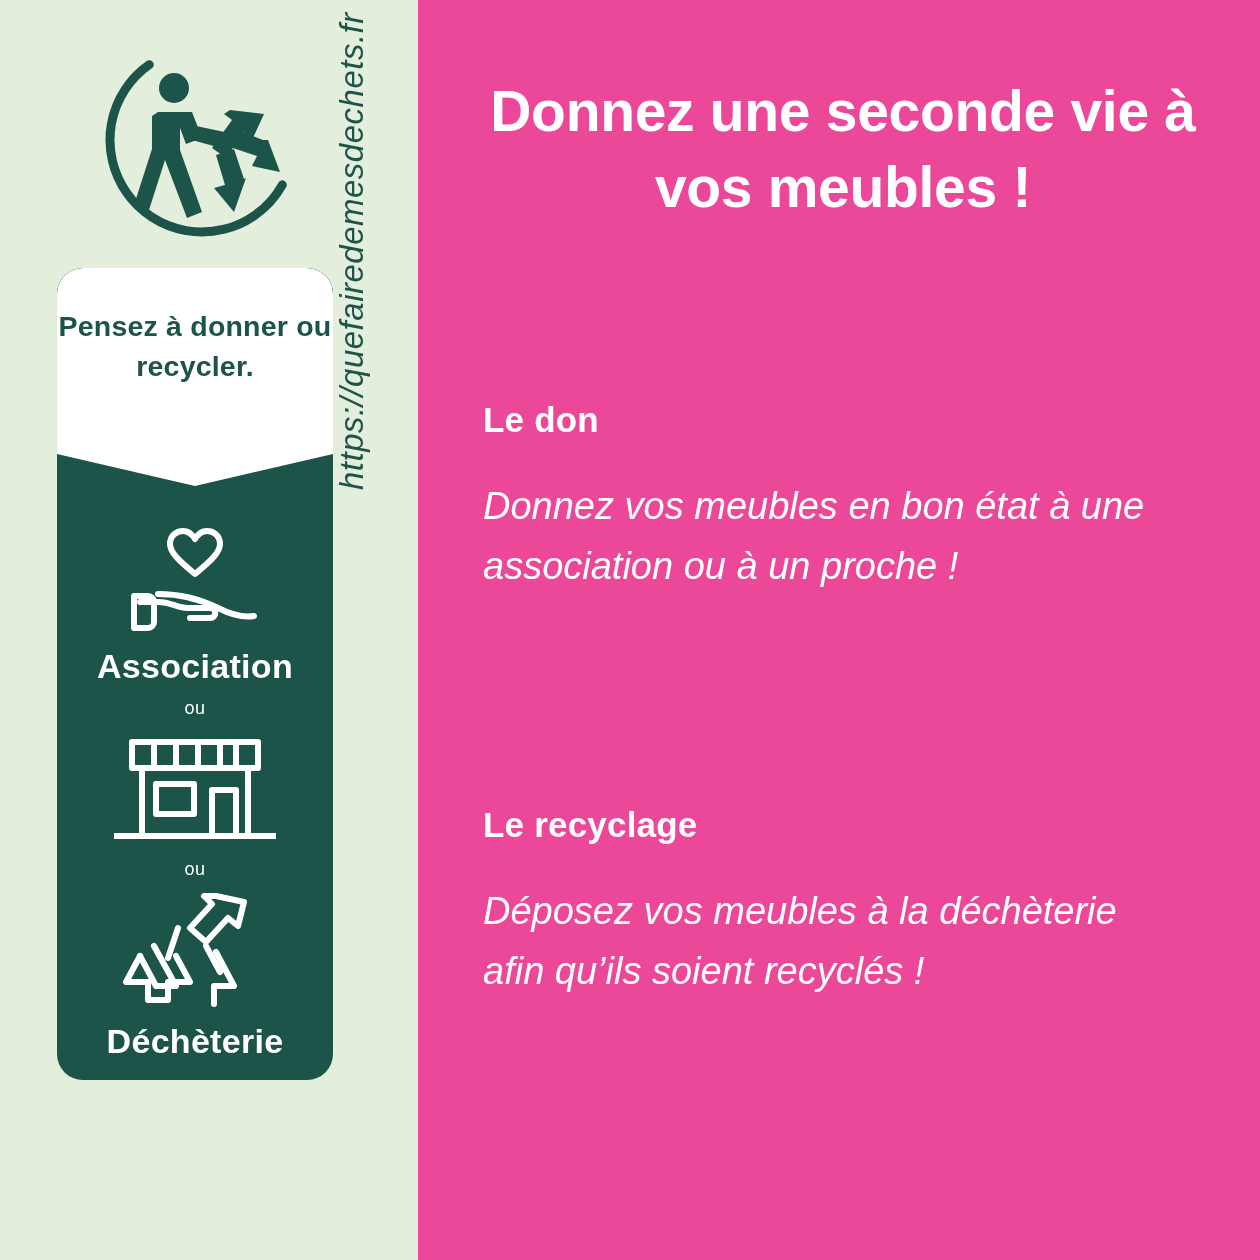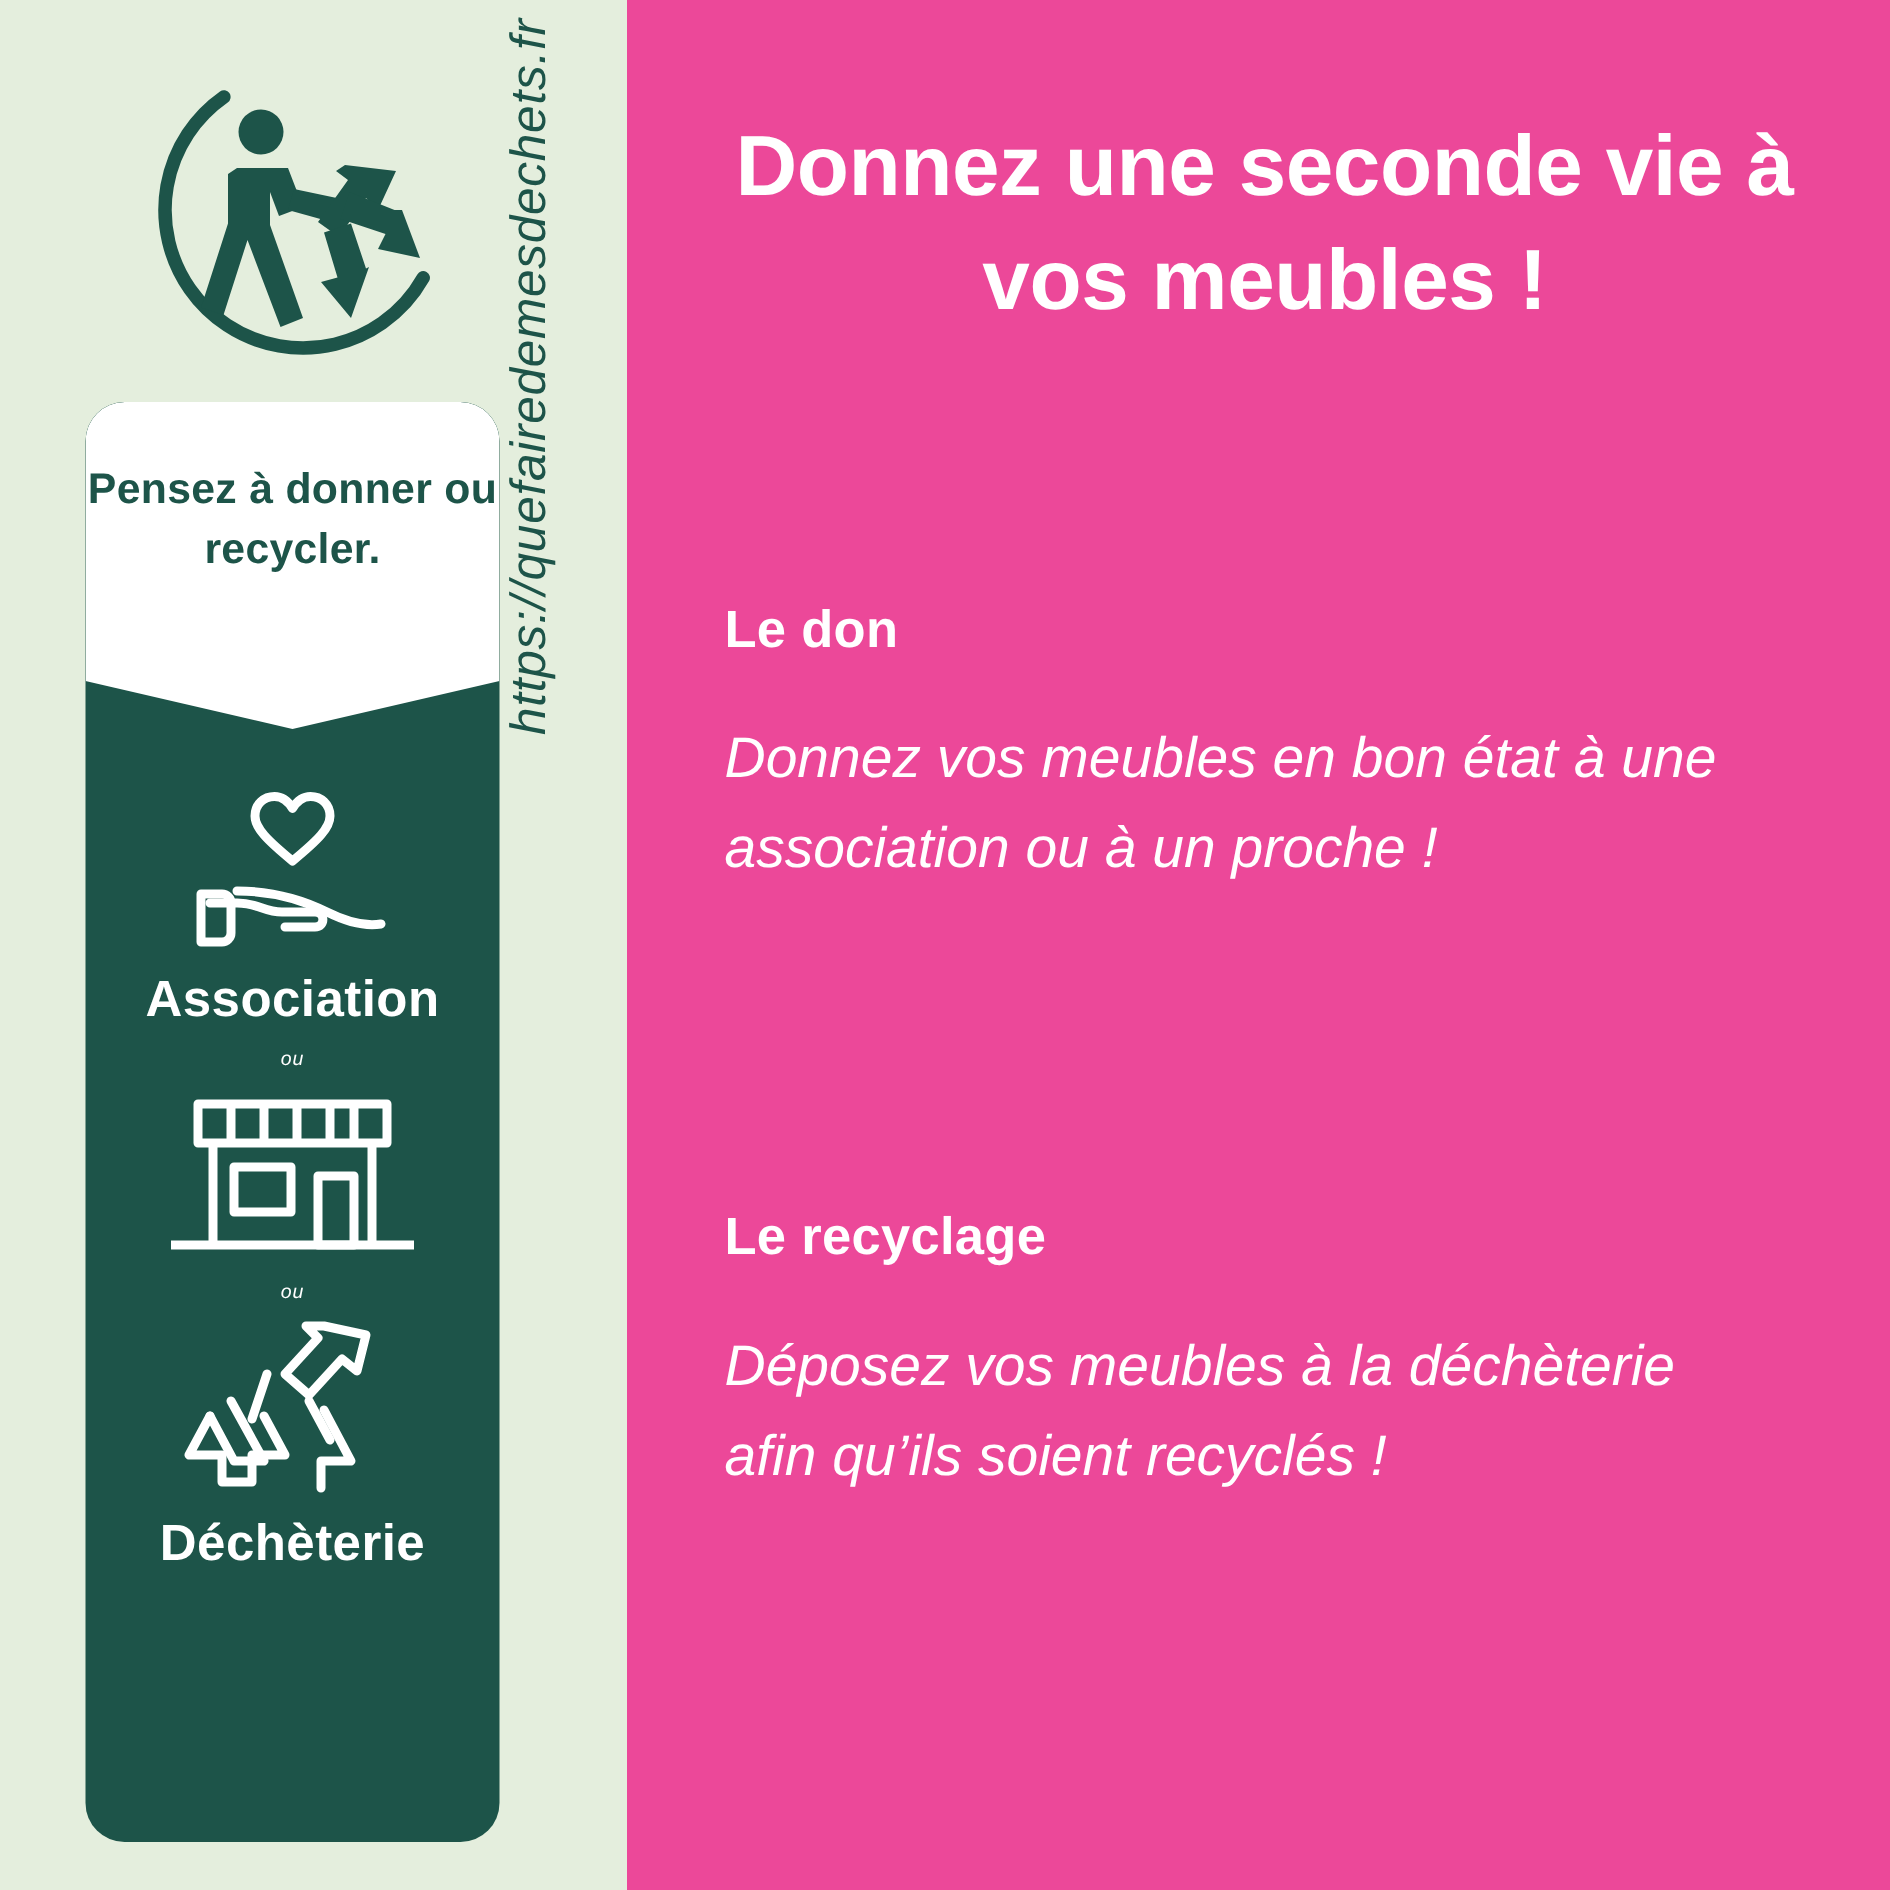--- a/index.html
+++ b/index.html
@@ -37,21 +37,21 @@
     width: 208px;
     height: 208px;
   }
 
   
   .green-card {
     position: absolute;
     left: 57px;
     top: 268px;
     width: 276px;
-    height: 960px;
+    height: 812px;
     background: #1d5449;
     border-radius: 26px;
     overflow: hidden;
   }
   
   .notch {
     position: absolute;
     left: 0;
     top: 0;
     width: 276px;
@@ -85,22 +85,21 @@
     align-items: flex-end;
     height: 110px;
   }
   .step-label {
     font-size: 34px;
     font-weight: bold;
     margin-top: 14px;
     letter-spacing: .3px;
   }
   .step-sep {
-    font-size: 13px;
-    font-style: italic;
+    font-size: 18px;
     margin: 12px 0 18px 0;
     letter-spacing: .6px;
   }
 
   
   .url-vertical {
     position: absolute;
     left: 333px;
     top: 490px;
     width: 620px;

